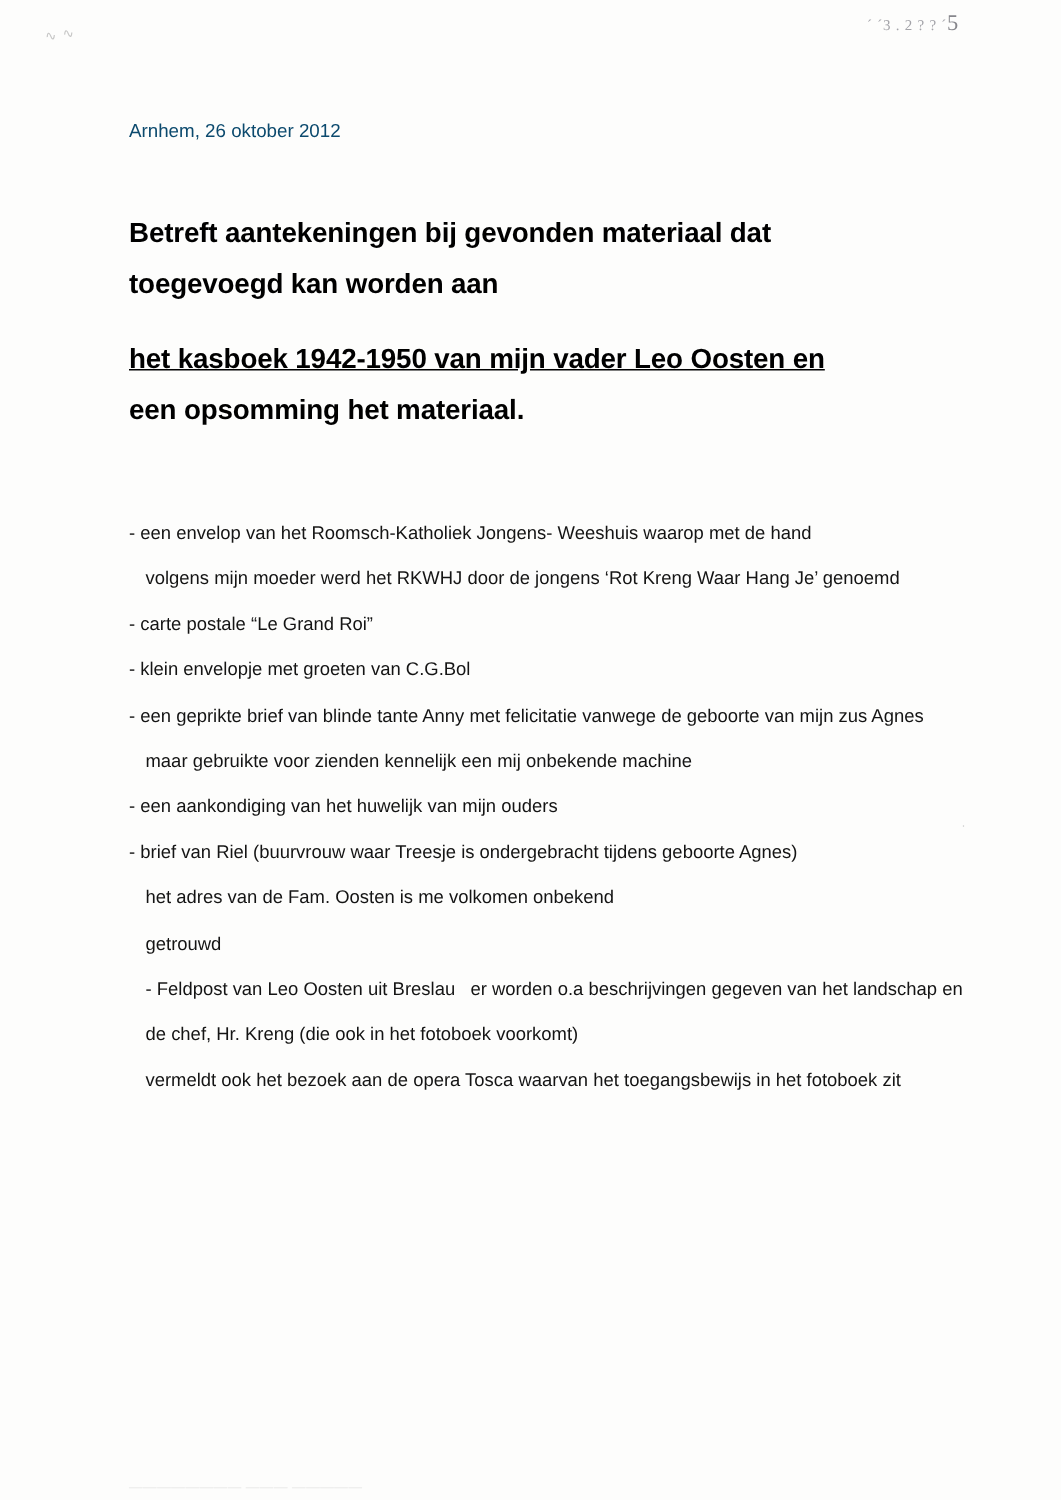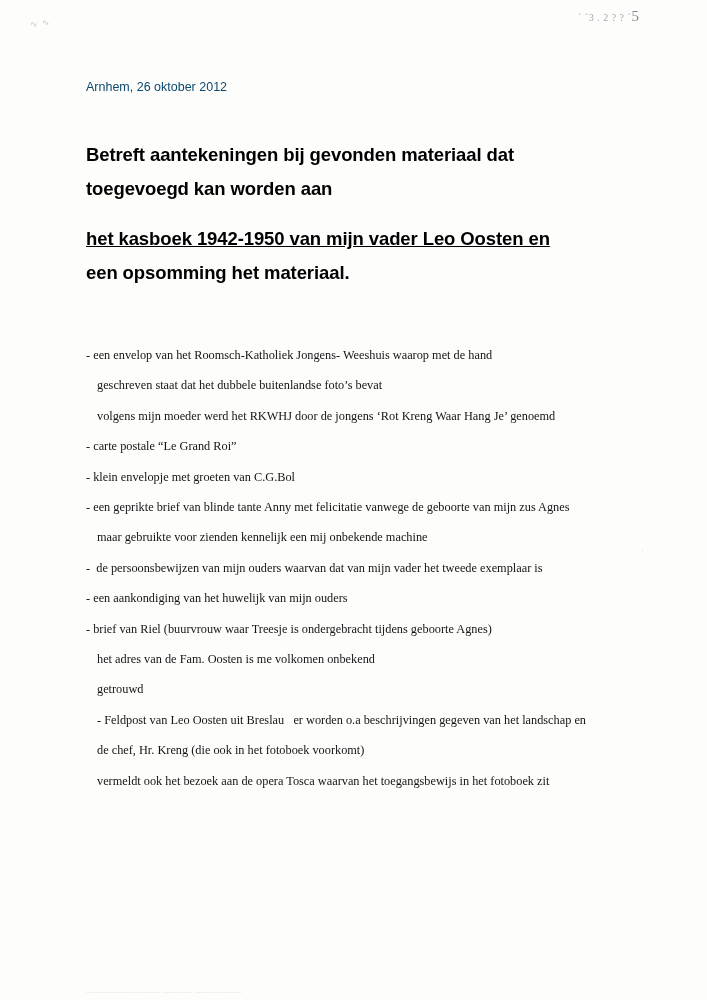--- a/index.html
+++ b/index.html
@@ -98,21 +98,20 @@
     position: absolute;
     top: 340px;
     left: 86px;
     width: 600px;
   }
   .line {
     font-size: 12.3px;
     line-height: 30.4px;
     color: #141414;
     white-space: pre;
-    font-family: Liberation Serif, serif;
   }
   .line.indent {
     padding-left: 11px;
   }
 </style>
 </head>
 <body>
 
 <div class="page">
 
@@ -130,27 +129,25 @@
 
     <div class="title-block">
       <div class="title-line">Betreft aantekeningen bij gevonden materiaal dat</div>
       <div class="title-line">toegevoegd kan worden aan</div>
       <div class="title-line second-para">het kasboek 1942-1950 van mijn vader Leo Oosten en</div>
       <div class="title-line">een opsomming het materiaal.</div>
     </div>
 
     <div class="body-list">
       <div class="line">- een envelop van het Roomsch-Katholiek Jongens- Weeshuis waarop met de hand</div>
-      <div class="line indent">geschreven staat dat het dubbele buitenlandse foto’s bevat</div>
       <div class="line indent">volgens mijn moeder werd het RKWHJ door de jongens ‘Rot Kreng Waar Hang Je’ genoemd</div>
       <div class="line">- carte postale “Le Grand Roi”</div>
       <div class="line">- klein envelopje met groeten van C.G.Bol</div>
       <div class="line">- een geprikte brief van blinde tante Anny met felicitatie vanwege de geboorte van mijn zus Agnes</div>
       <div class="line indent">maar gebruikte voor zienden kennelijk een mij onbekende machine</div>
-      <div class="line">-  de persoonsbewijzen van mijn ouders waarvan dat van mijn vader het tweede exemplaar is</div>
       <div class="line">- een aankondiging van het huwelijk van mijn ouders</div>
       <div class="line">- brief van Riel (buurvrouw waar Treesje is ondergebracht tijdens geboorte Agnes)</div>
       <div class="line indent">het adres van de Fam. Oosten is me volkomen onbekend</div>
       <div class="line indent">getrouwd</div>
       <div class="line indent">- Feldpost van Leo Oosten uit Breslau   er worden o.a beschrijvingen gegeven van het landschap en</div>
       <div class="line indent">de chef, Hr. Kreng (die ook in het fotoboek voorkomt)</div>
       <div class="line indent">vermeldt ook het bezoek aan de opera Tosca waarvan het toegangsbewijs in het fotoboek zit</div>
     </div>
 
   </div>

